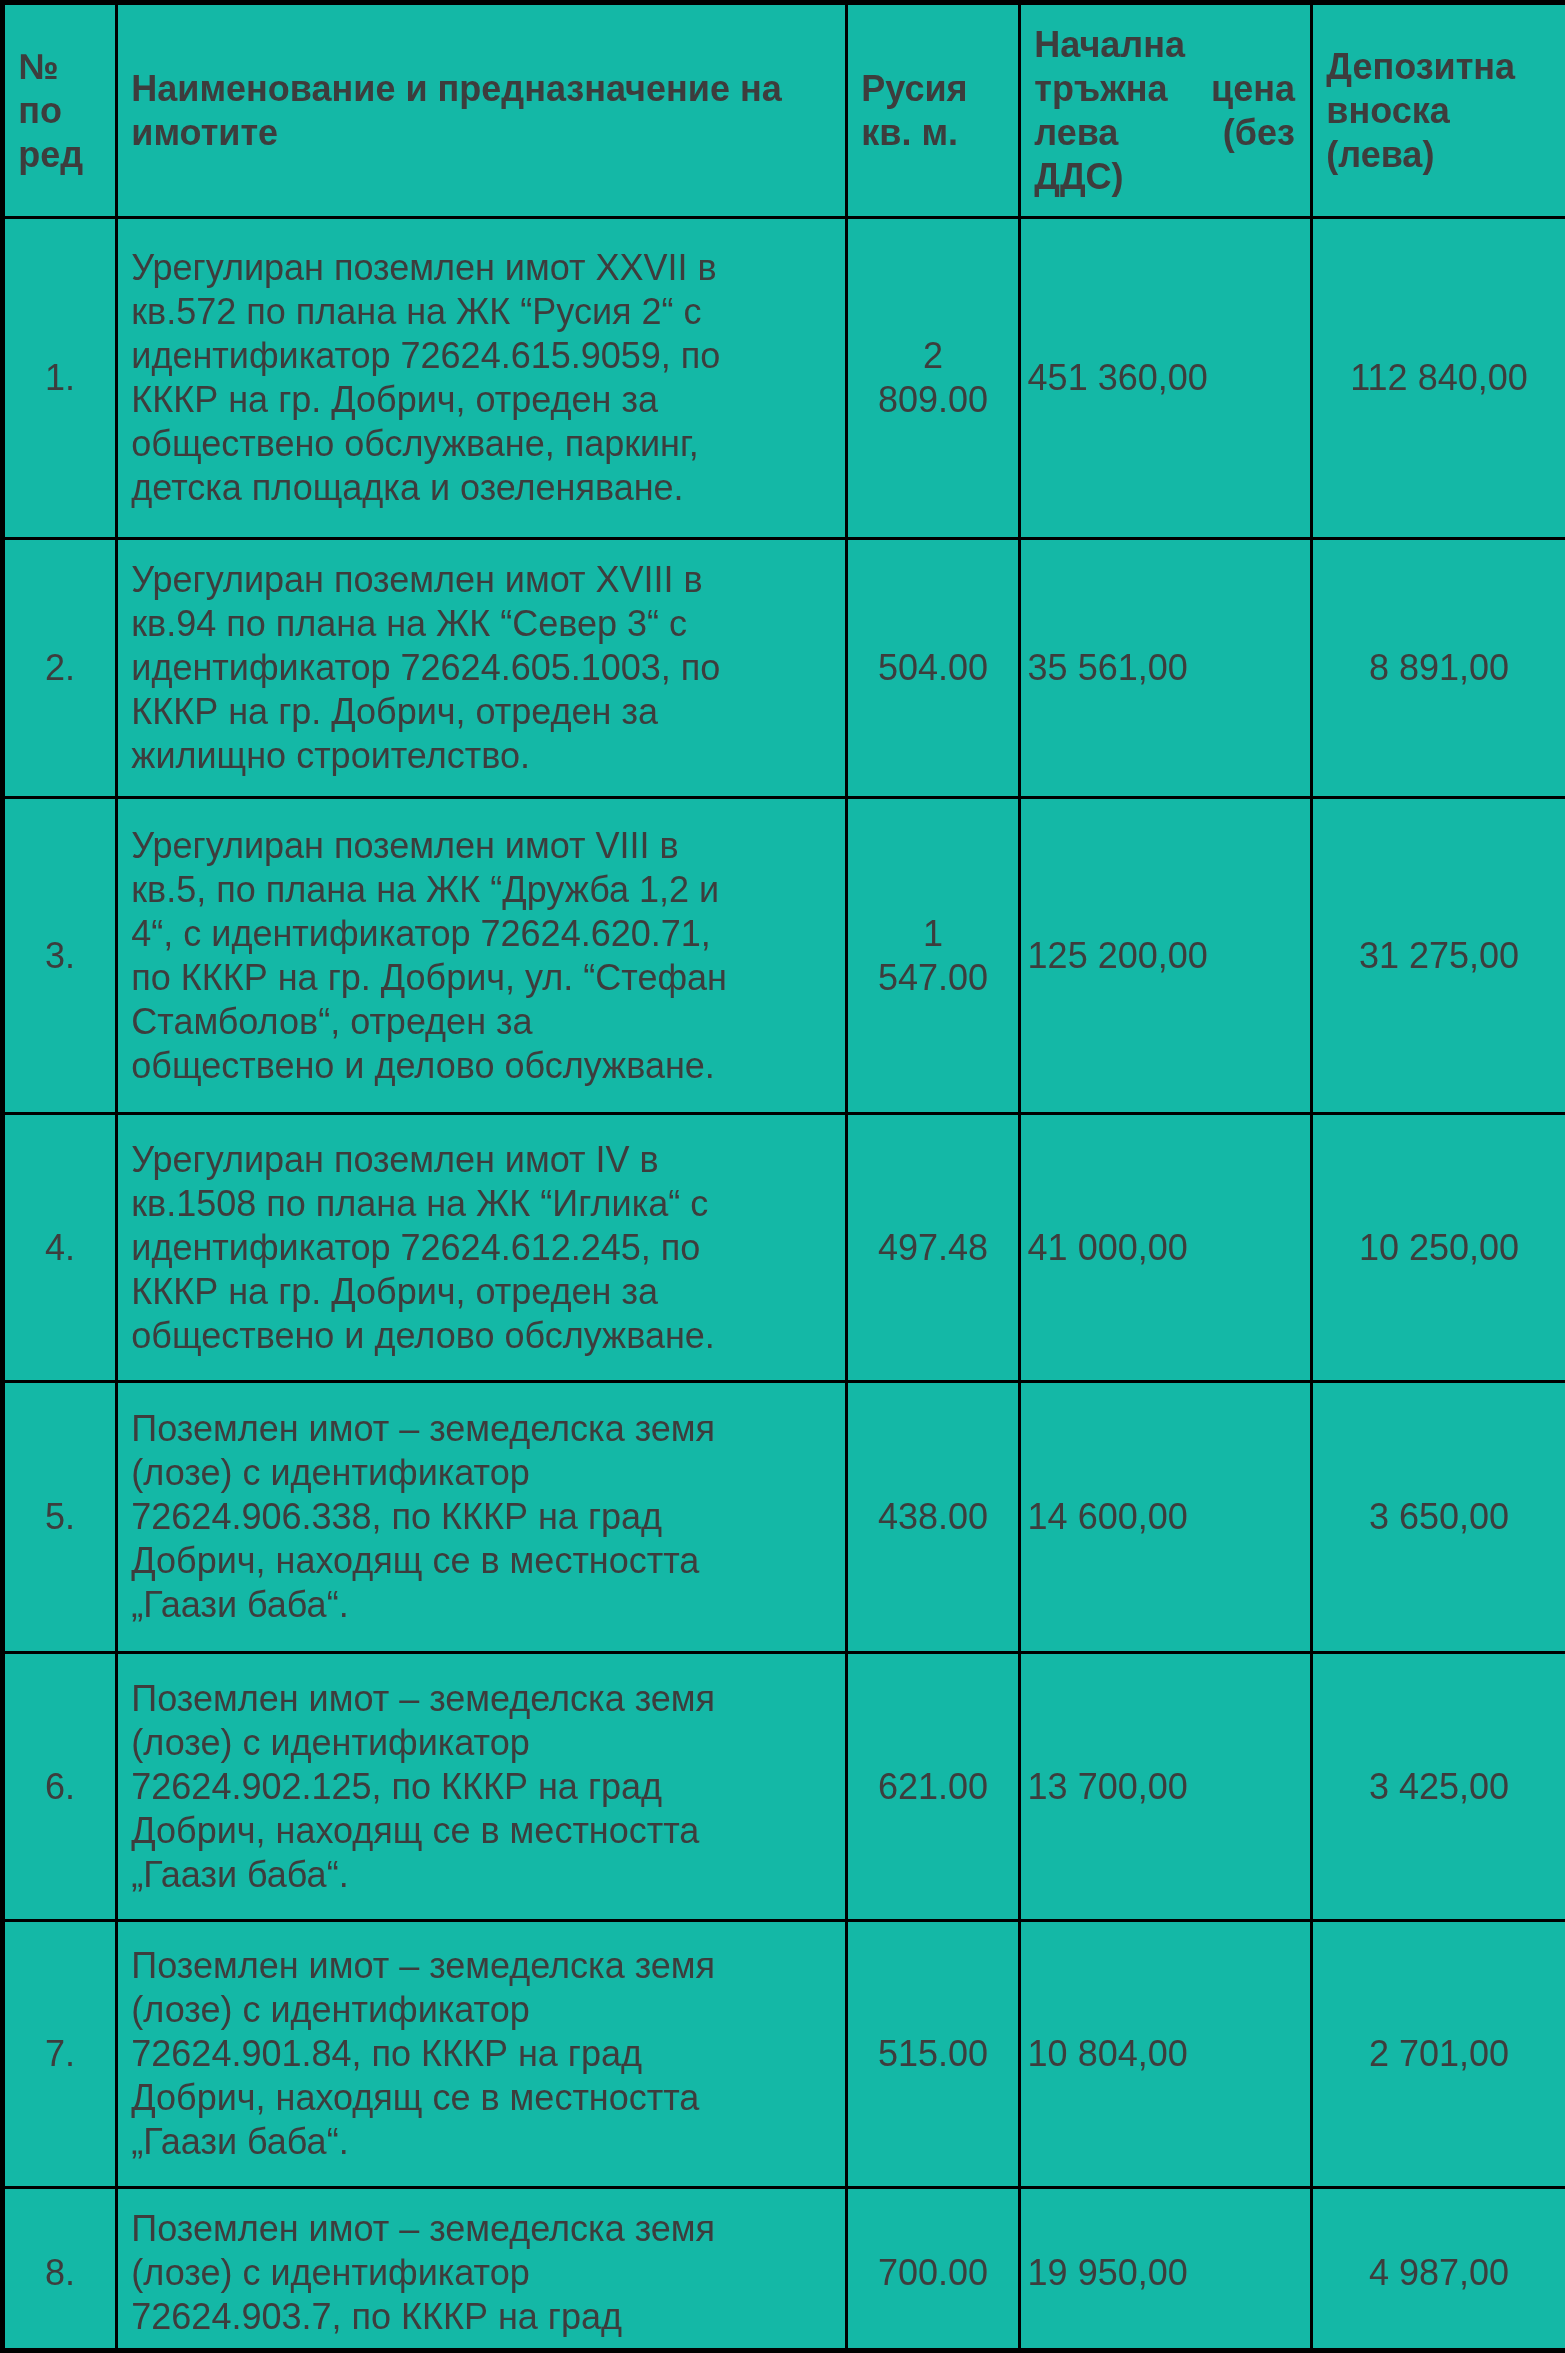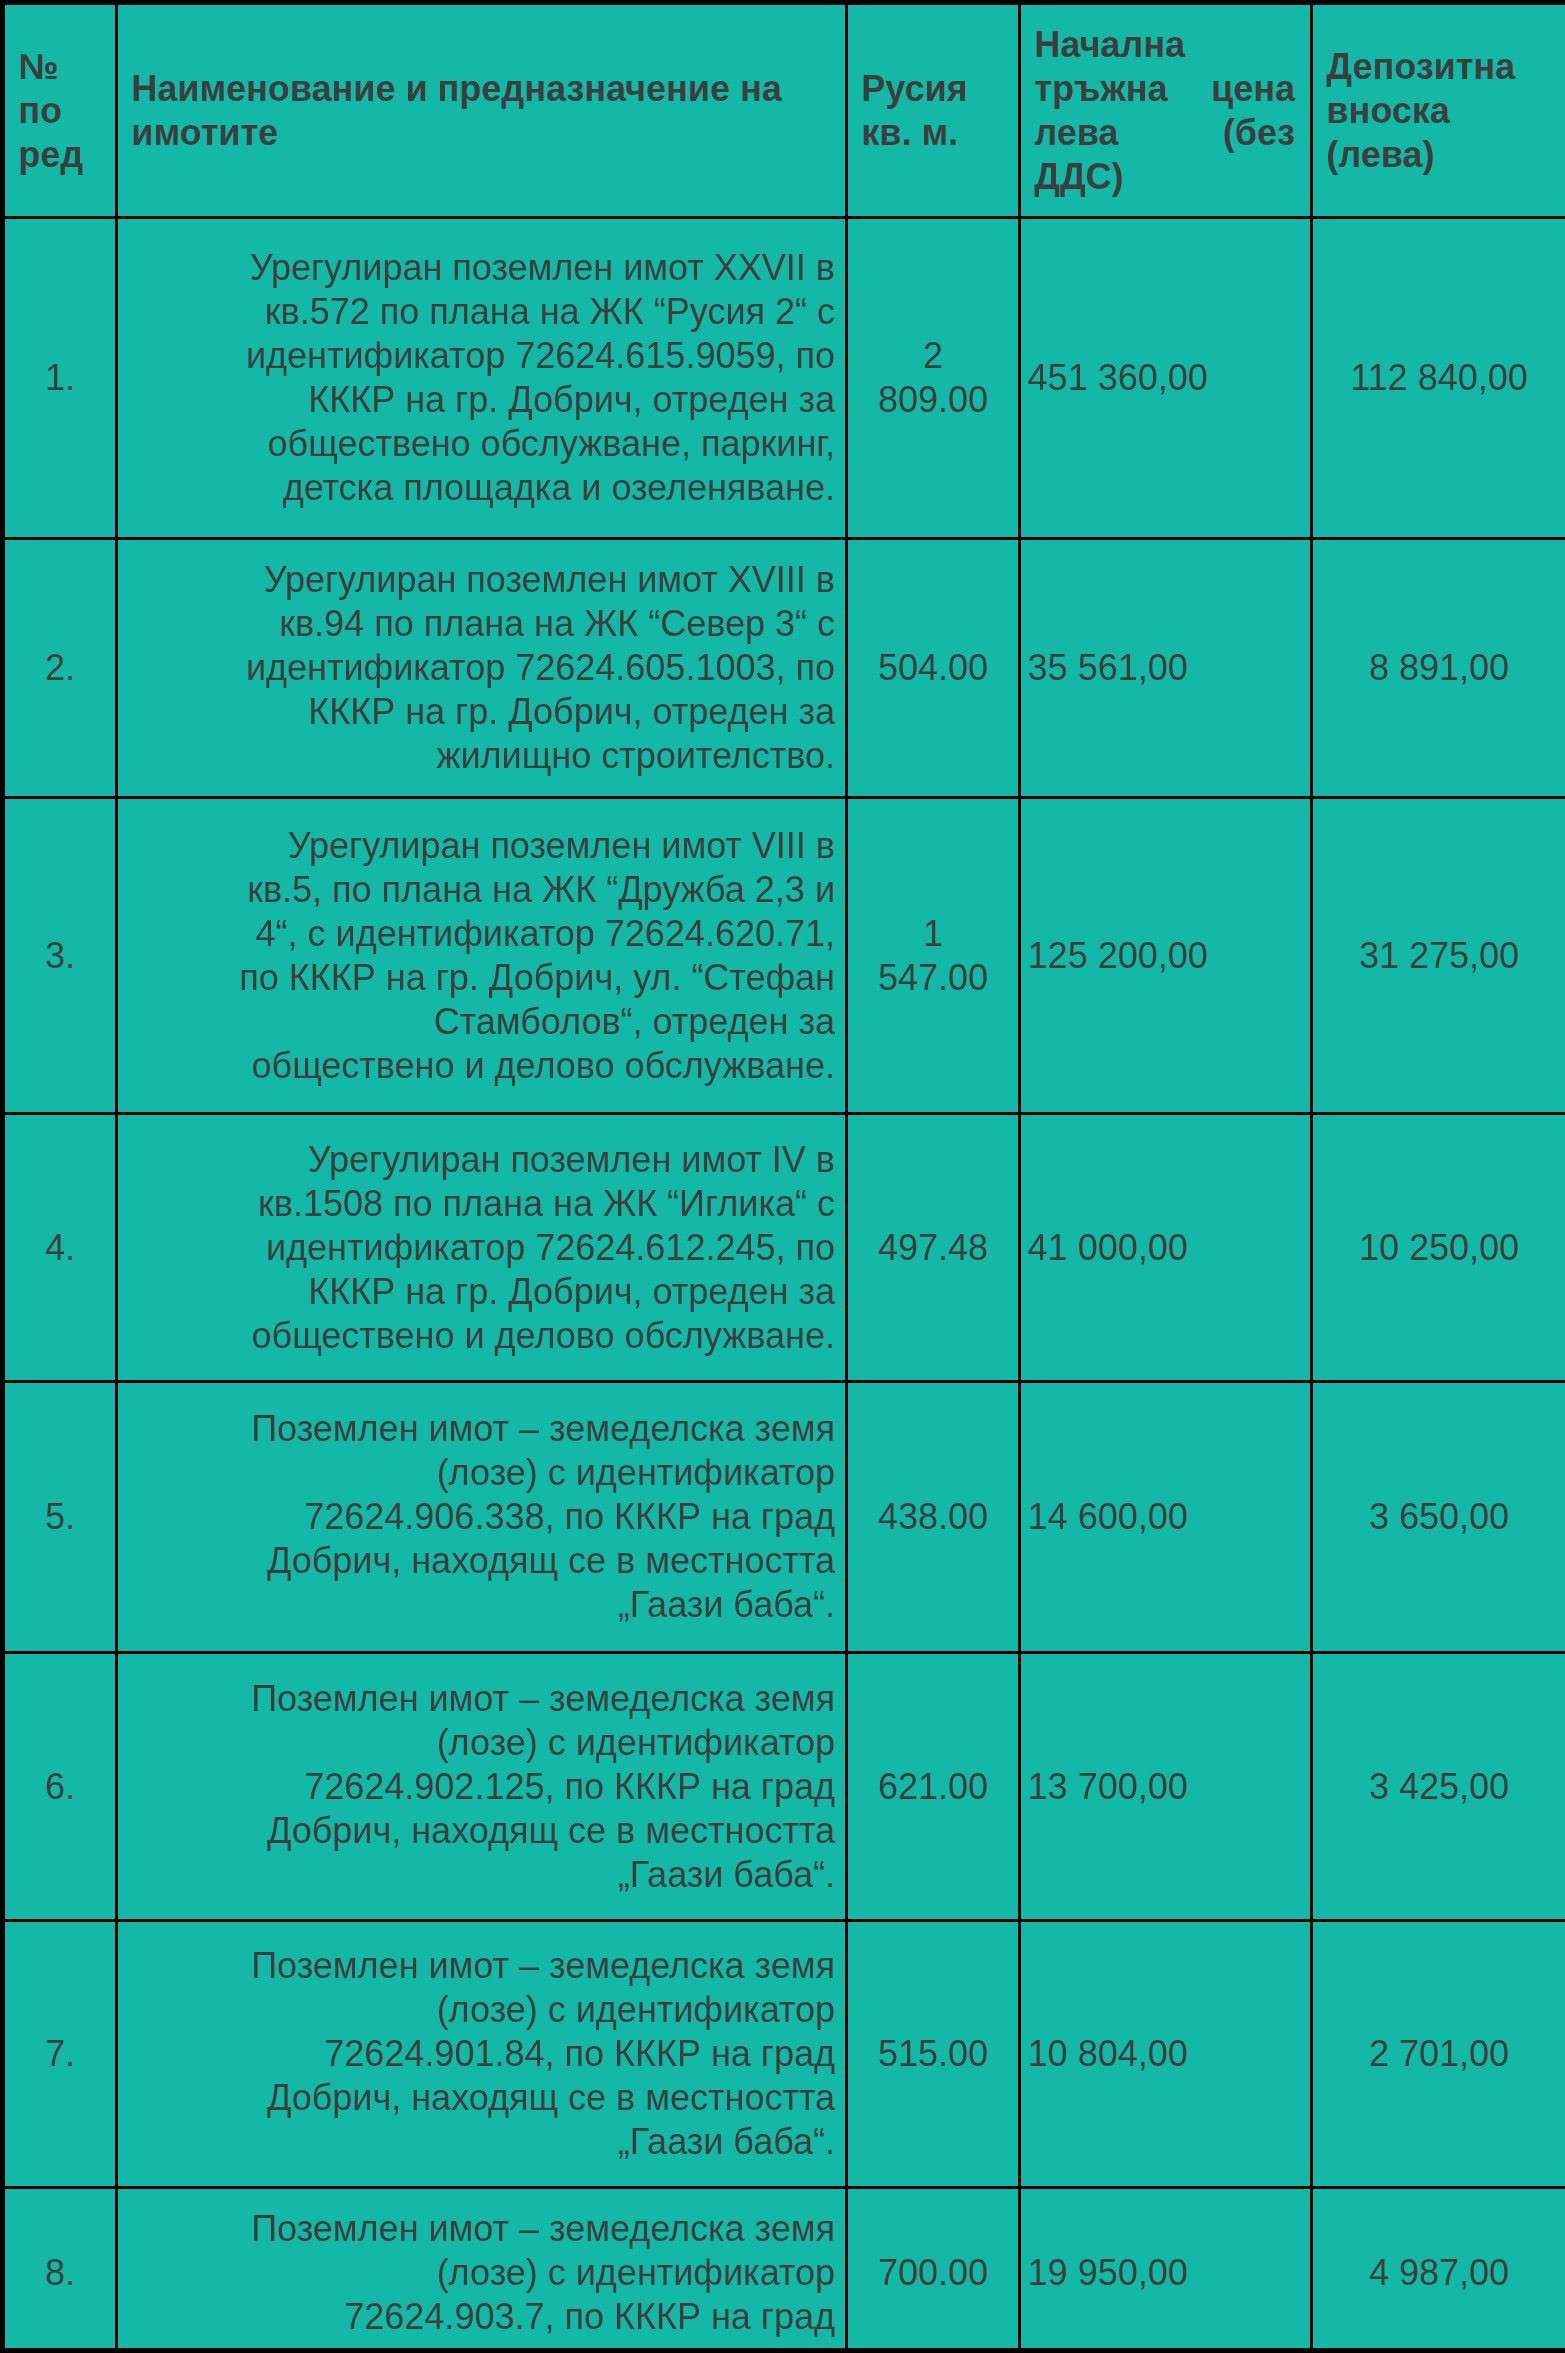--- a/index.html
+++ b/index.html
@@ -49,21 +49,21 @@
   tbody tr:nth-child(8) { height: 171px; }
 
   th {
     font-weight: bold;
     text-align: left;
   }
   th.h-price { text-align: justify; padding-right: 15px; }
   th.h-deposit { padding-right: 18px; }
 
   td.cell-num    { text-align: center; padding-left: 5px; padding-right: 5px; }
-  td.cell-name   { text-align: right; white-space: pre-line; padding-right: 10px; }
+  td.cell-name   { text-align: left; white-space: pre-line; padding-right: 10px; }
   td.cell-area   { text-align: center; white-space: pre-line; padding-left: 6.6px; padding-right: 6.6px; }
   td.cell-price  { white-space: nowrap; padding-left: 6.6px; padding-right: 6.6px; }
   td.cell-deposit{ text-align: center; white-space: nowrap; padding-left: 6.6px; padding-right: 6.6px; }
 
   .bottom-edge {
     position: absolute;
     left: 0;
     bottom: 0;
     width: 100%;
     height: 5.8px;
@@ -112,21 +112,21 @@
 идентификатор 72624.605.1003, по
 КККР на гр. Добрич, отреден за
 жилищно строителство.</td>
         <td class="cell-area">504.00</td>
         <td class="cell-price">35 561,00</td>
         <td class="cell-deposit">8 891,00</td>
       </tr>
       <tr>
         <td class="cell-num">3.</td>
         <td class="cell-name">Урегулиран поземлен имот VIII в
-кв.5, по плана на ЖК “Дружба 2,3 и
+кв.5, по плана на ЖК “Дружба 1,2 и
 4“, с идентификатор 72624.620.71,
 по КККР на гр. Добрич, ул. “Стефан
 Стамболов“, отреден за
 обществено и делово обслужване.</td>
         <td class="cell-area">1
 547.00</td>
         <td class="cell-price">125 200,00</td>
         <td class="cell-deposit">31 275,00</td>
       </tr>
       <tr>

